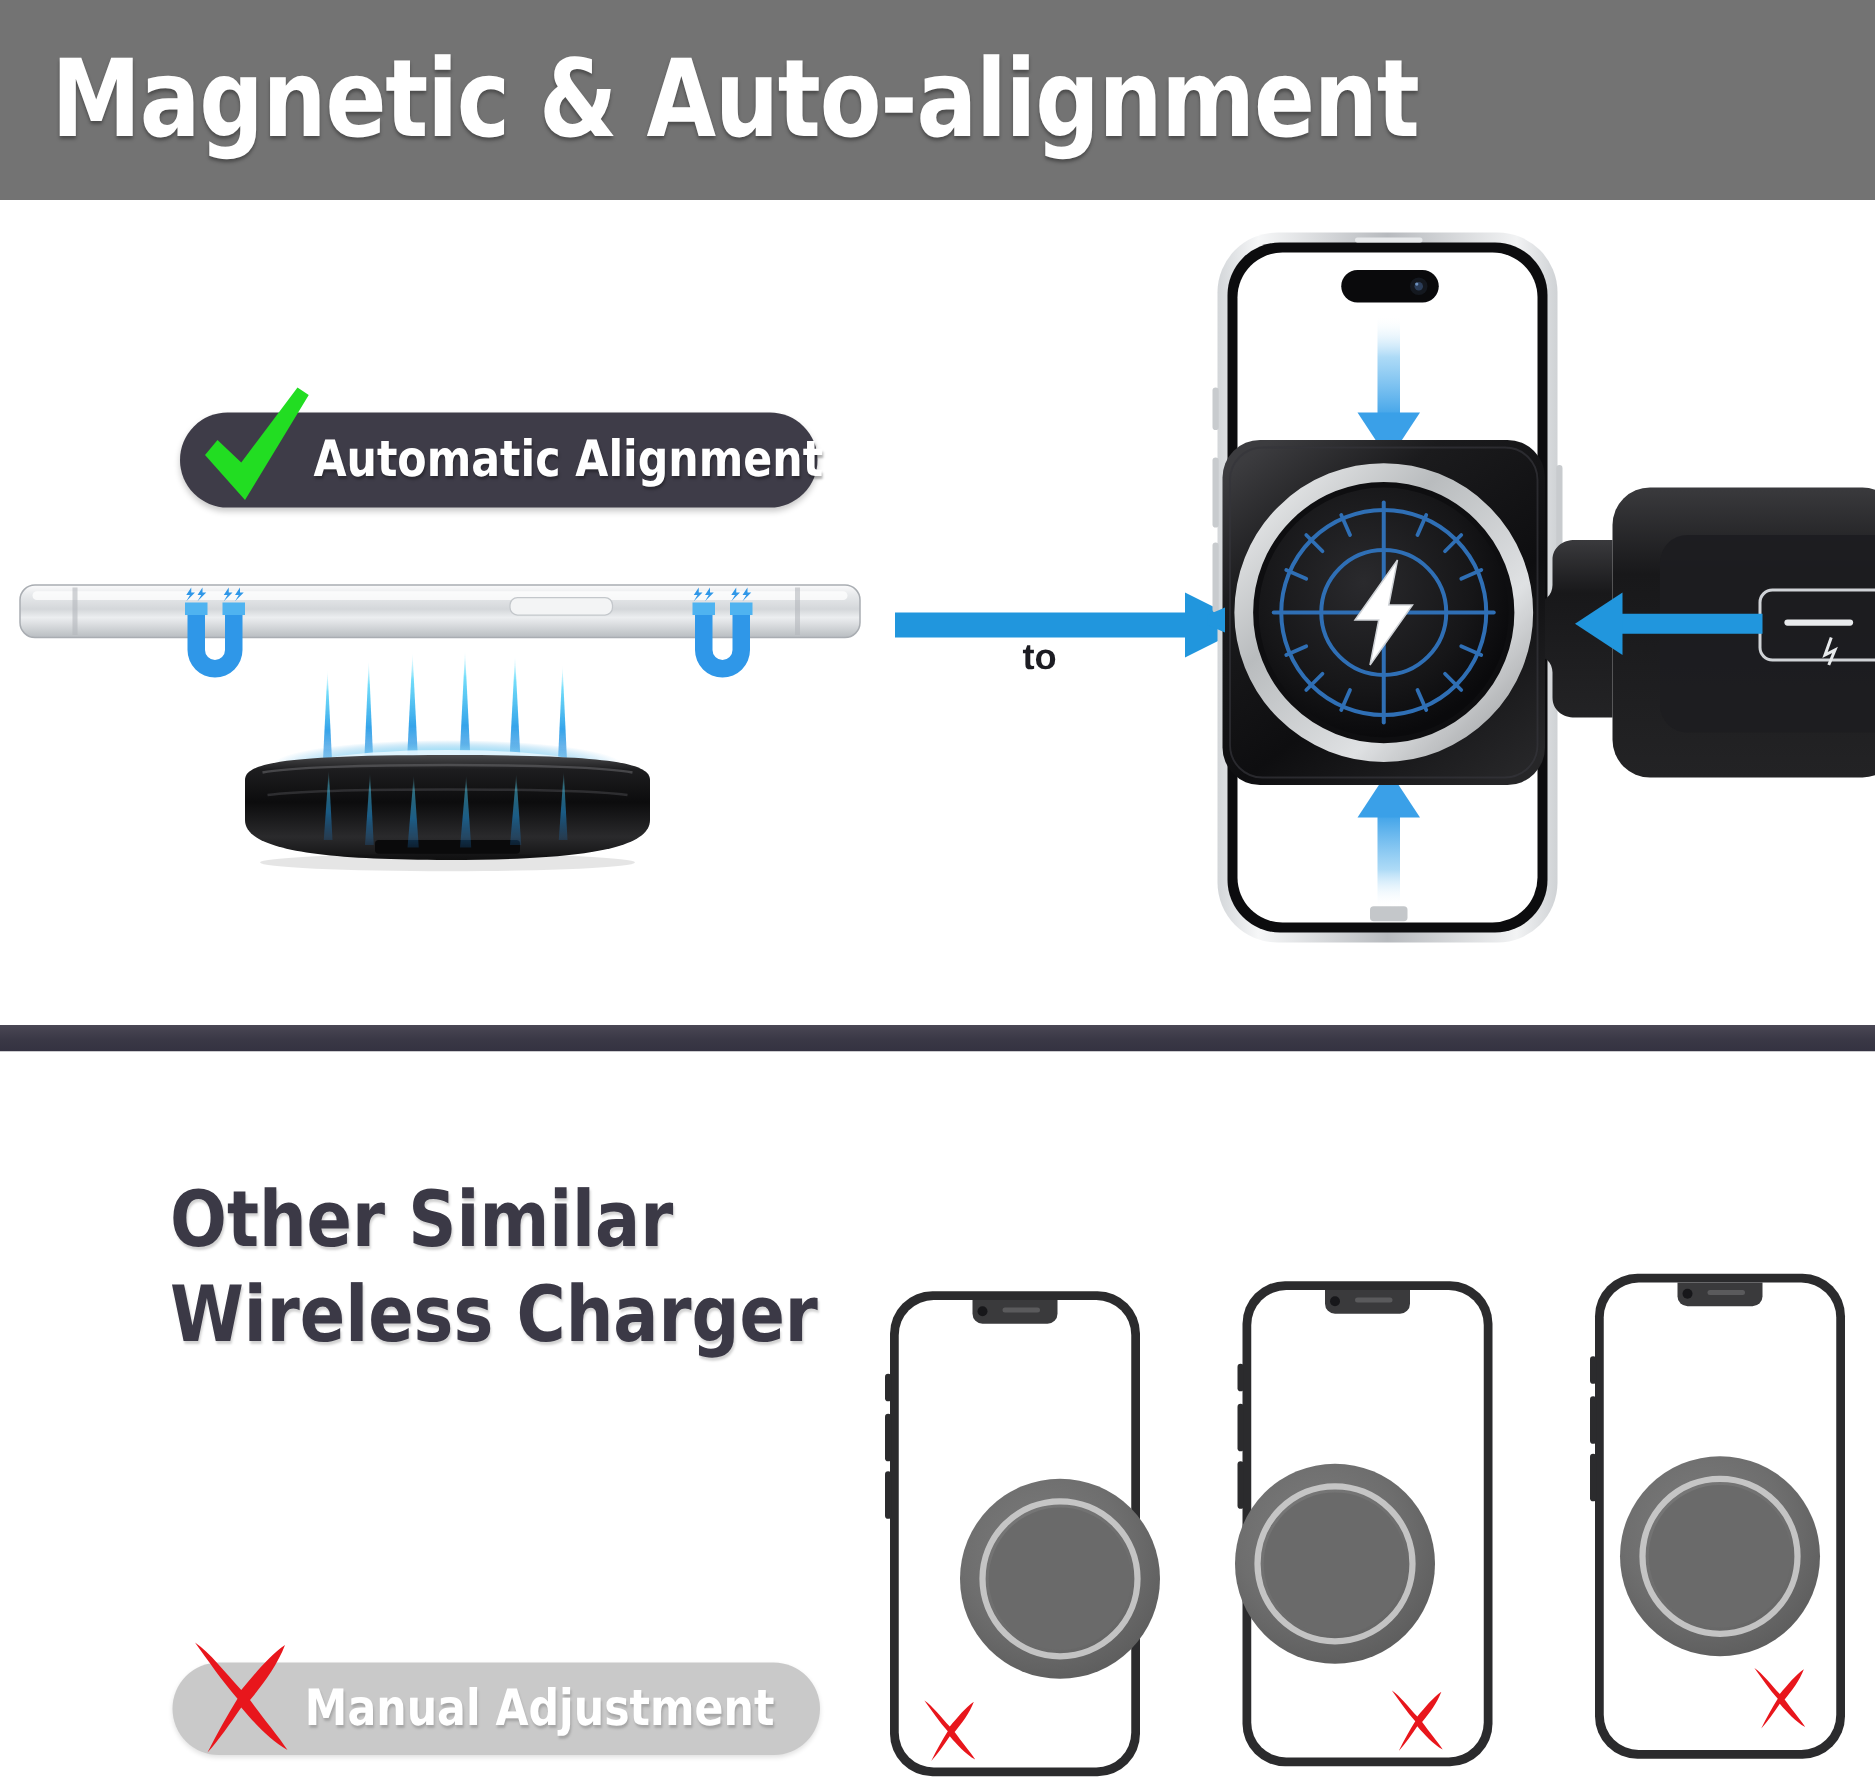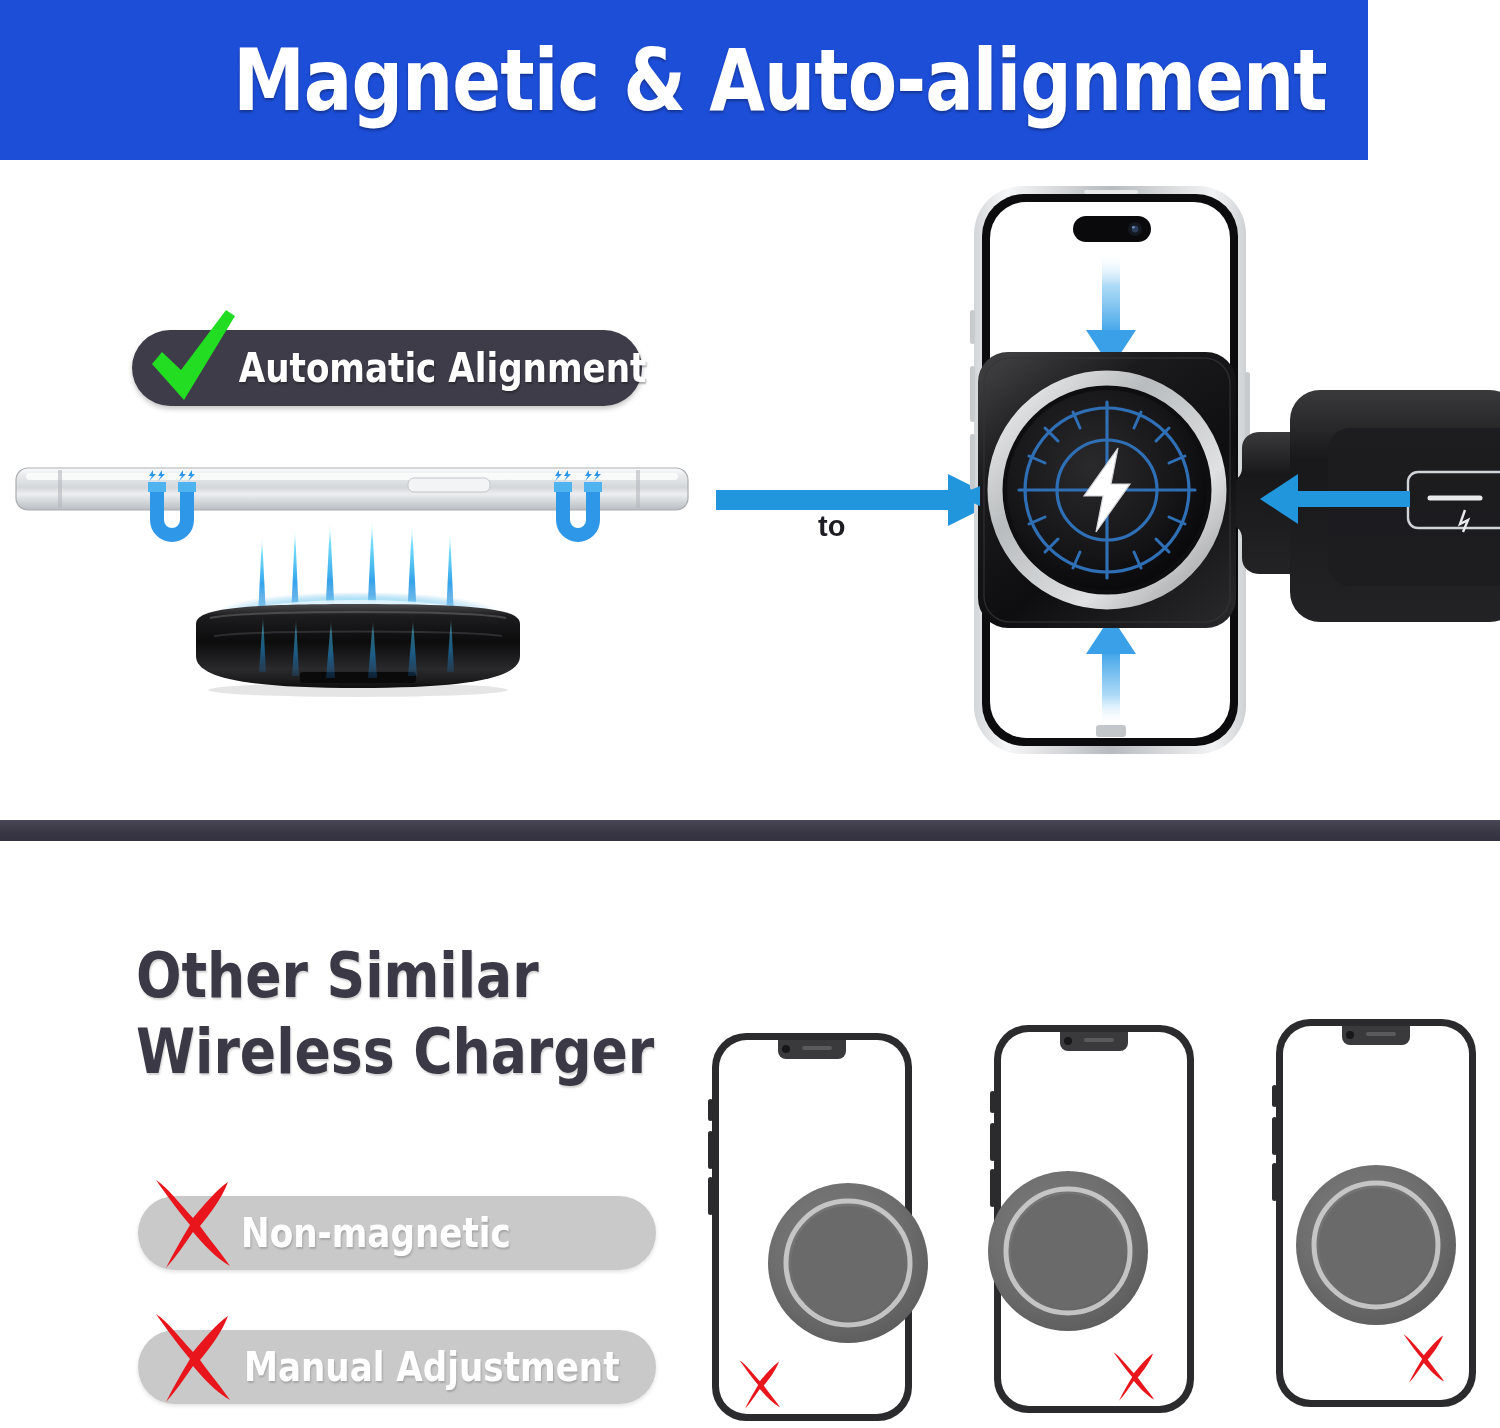--- a/index.html
+++ b/index.html
@@ -6,23 +6,23 @@
   html, body {
     width: 1500px; height: 1428px;
     background: #ffffff;
     font-family: "Liberation Sans", sans-serif;
     overflow: hidden;
   }
   #page { position: relative; width: 1500px; height: 1428px; background: #fff; }
 
   
   .header-bar {
-    position: absolute; left: 0; top: 0; width: 1368px; height: 160px;
-    background: #1d4ed8;
-    display: flex; align-items: center; justify-content: flex-end;
+    position: absolute; left: 0; top: 0; width: 1500px; height: 160px;
+    background: #737373;
+    display: flex; align-items: center; justify-content: flex-start;
   }
   .header-title {
     color: #ffffff;
     font-family: "Liberation Sans Narrow", "DejaVu Sans Condensed", "Liberation Sans", sans-serif;
     font-size: 86px; font-weight: 700;
     letter-spacing: -1px;
     transform: scaleX(0.93);
     text-shadow: 0 2px 3px rgba(0,0,0,0.35);
     white-space: nowrap;
   }
@@ -106,21 +106,21 @@
 </head>
 <body>
 
 <div id="page">
 
   <div class="header-bar">
     <div class="header-title">Magnetic &amp; Auto-alignment</div>
   </div>
 
 
-  <div class="pill pill-good" style="left:132px; top:330px; width:510px; height:76px;">
+  <div class="pill pill-good" style="left:144px; top:330px; width:510px; height:76px;">
     <span class="check-icon">
       <svg viewBox="0 0 104 104" width="104" height="104" aria-hidden="true">
         <path d="M14 56 L24 44 L43 62 L88 2 L97 8 L46 92 Z" fill="#22dd22"></path>
       </svg>
     </span>
     <span class="pill-label">Automatic Alignment</span>
   </div>
 
   <div class="left-scene">
     <svg viewBox="0 0 720 280" width="720" height="280">
@@ -354,28 +354,20 @@
     </svg>
   </div>
 
   <div class="divider-bar"></div>
 
   <div class="other-heading">
     <div>Other Similar</div>
     <div>Wireless Charger</div>
   </div>
 
-  <div class="pill pill-bad" style="left:138px; top:1196px; width:518px; height:74px;">
-    <span class="x-icon">
-      <svg viewBox="0 0 96 96" width="96" height="96" aria-hidden="true">
-        <path d="M10 6 C22 14 34 30 47 44 C58 31 70 16 82 8 C76 24 64 40 54 52 C64 66 76 80 84 92 C70 84 57 70 47 58 C38 71 29 84 20 94 C28 78 36 64 44 51 C32 37 20 20 10 6 Z" fill="#e8161c"></path>
-      </svg>
-    </span>
-    <span class="pill-label">Non-magnetic</span>
-  </div>
 
   <div class="pill pill-bad" style="left:138px; top:1330px; width:518px; height:74px;">
     <span class="x-icon">
       <svg viewBox="0 0 96 96" width="96" height="96" aria-hidden="true">
         <path d="M10 6 C22 14 34 30 47 44 C58 31 70 16 82 8 C76 24 64 40 54 52 C64 66 76 80 84 92 C70 84 57 70 47 58 C38 71 29 84 20 94 C28 78 36 64 44 51 C32 37 20 20 10 6 Z" fill="#e8161c"></path>
       </svg>
     </span>
     <span class="pill-label">Manual Adjustment</span>
   </div>
 

